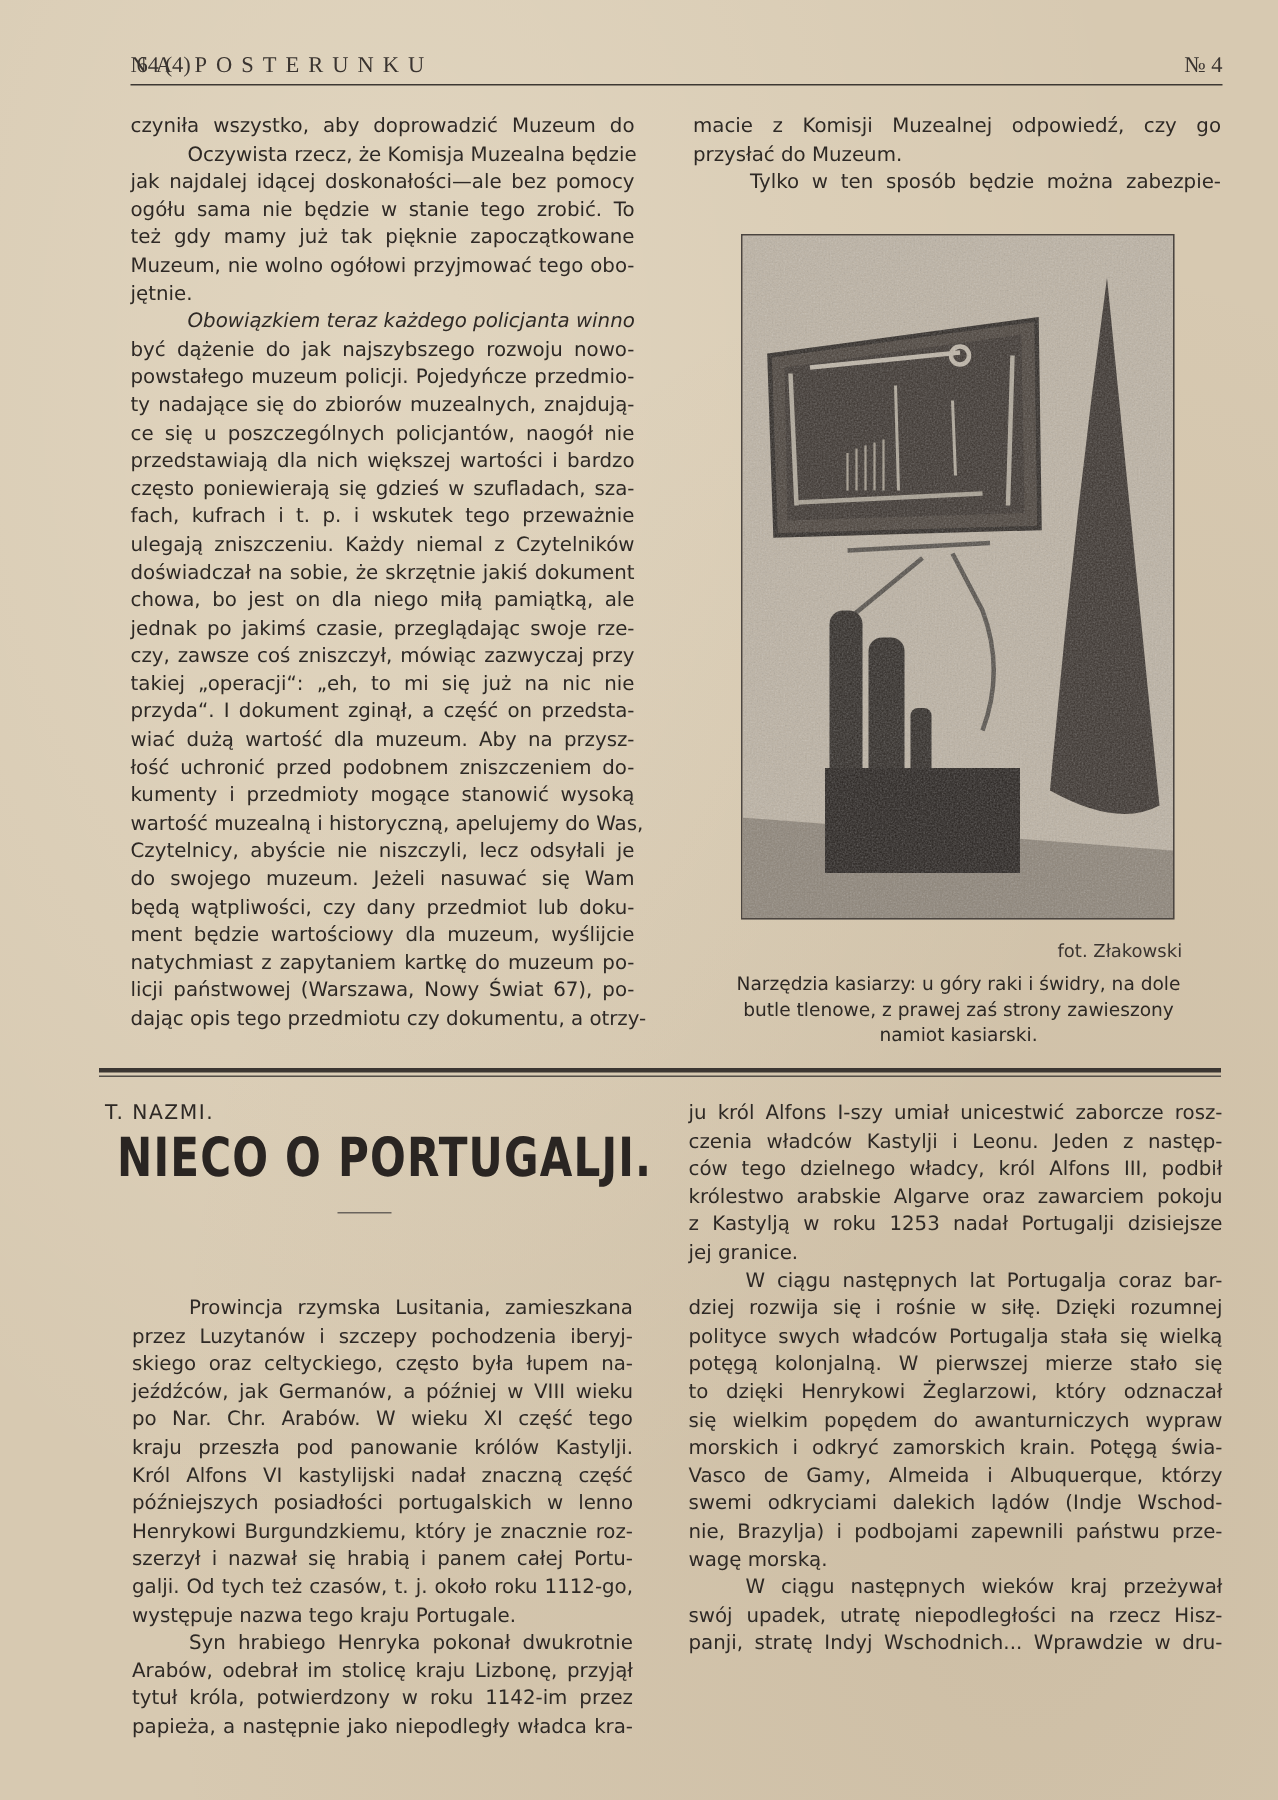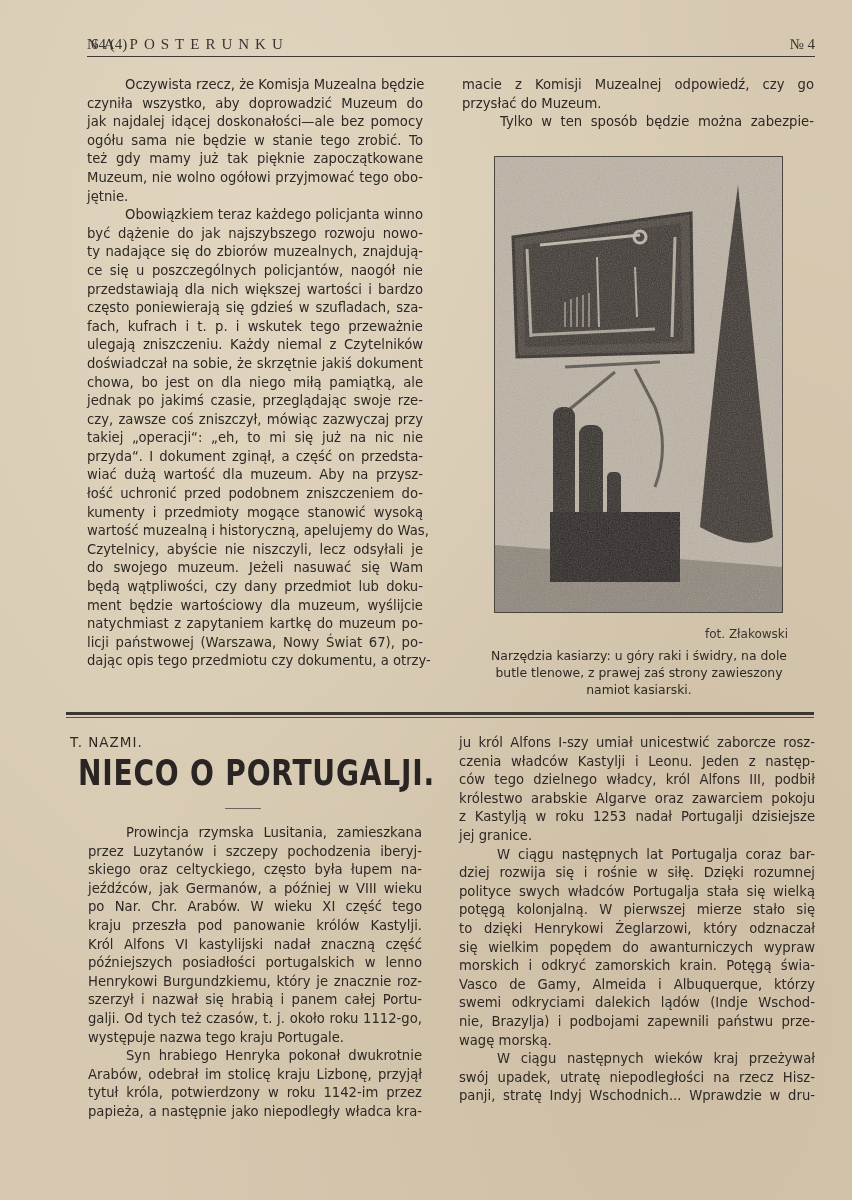--- a/index.html
+++ b/index.html
@@ -71,29 +71,30 @@
 <body>
 
 <div class="header">
   <span class="pno">64 (4)</span>
   <span class="mast">NA POSTERUNKU</span>
   <span class="issue">№ 4</span>
 </div>
 <div class="header-rule"></div>
 
 <div id="col1" class="col">
+    <span class="line">czyniła wszystko, aby doprowadzić Muzeum do</span>
     <span class="line" style="padding-left: 38px;">Oczywista rzecz, że Komisja Muzealna będzie</span>
-    <span class="line">czyniła wszystko, aby doprowadzić Muzeum do</span>
     <span class="line">jak najdalej idącej doskonałości—ale bez pomocy</span>
     <span class="line">ogółu sama nie będzie w stanie tego zrobić. To</span>
     <span class="line">też gdy mamy już tak pięknie zapoczątkowane</span>
     <span class="line">Muzeum, nie wolno ogółowi przyjmować tego obo-</span>
     <span class="line last">jętnie.</span>
-    <span class="line" style="padding-left: 38px;">Obowiązkiem teraz każdego policjanta winno</span>
+    <span class="line" style="padding-left: 38px; font-style: italic;">Obowiązkiem teraz każdego policjanta winno</span>
     <span class="line">być dążenie do jak najszybszego rozwoju nowo-</span>
+    <span class="line">powstałego muzeum policji. Pojedyńcze przedmio-</span>
     <span class="line">ty nadające się do zbiorów muzealnych, znajdują-</span>
     <span class="line">ce się u poszczególnych policjantów, naogół nie</span>
     <span class="line">przedstawiają dla nich większej wartości i bardzo</span>
     <span class="line">często poniewierają się gdzieś w szufladach, sza-</span>
     <span class="line">fach, kufrach i t. p. i wskutek tego przeważnie</span>
     <span class="line">ulegają zniszczeniu. Każdy niemal z Czytelników</span>
     <span class="line">doświadczał na sobie, że skrzętnie jakiś dokument</span>
     <span class="line">chowa, bo jest on dla niego miłą pamiątką, ale</span>
     <span class="line">jednak po jakimś czasie, przeglądając swoje rze-</span>
     <span class="line">czy, zawsze coś zniszczył, mówiąc zazwyczaj przy</span>
@@ -176,21 +177,21 @@
 </div>
 
 <div class="rule-double-a"></div>
 <div class="rule-double-b"></div>
 
 <div class="author">T. NAZMI.</div>
 <div class="title">NIECO O PORTUGALJI.</div>
 <div class="title-rule"></div>
 
 <div id="col3" class="col">
-    <span class="line" style="padding-left: 38px;">Prowincja rzymska Lusitania, zamieszkana</span>
+    <span class="line" style="padding-left: 38px; margin-top: 40px;">Prowincja rzymska Lusitania, zamieszkana</span>
     <span class="line">przez Luzytanów i szczepy pochodzenia iberyj-</span>
     <span class="line">skiego oraz celtyckiego, często była łupem na-</span>
     <span class="line">jeźdźców, jak Germanów, a później w VIII wieku</span>
     <span class="line">po Nar. Chr. Arabów. W wieku XI część tego</span>
     <span class="line">kraju przeszła pod panowanie królów Kastylji.</span>
     <span class="line">Król Alfons VI kastylijski nadał znaczną część</span>
     <span class="line">późniejszych posiadłości portugalskich w lenno</span>
     <span class="line">Henrykowi Burgundzkiemu, który je znacznie roz-</span>
     <span class="line">szerzył i nazwał się hrabią i panem całej Portu-</span>
     <span class="line">galji. Od tych też czasów, t. j. około roku 1112-go,</span>

